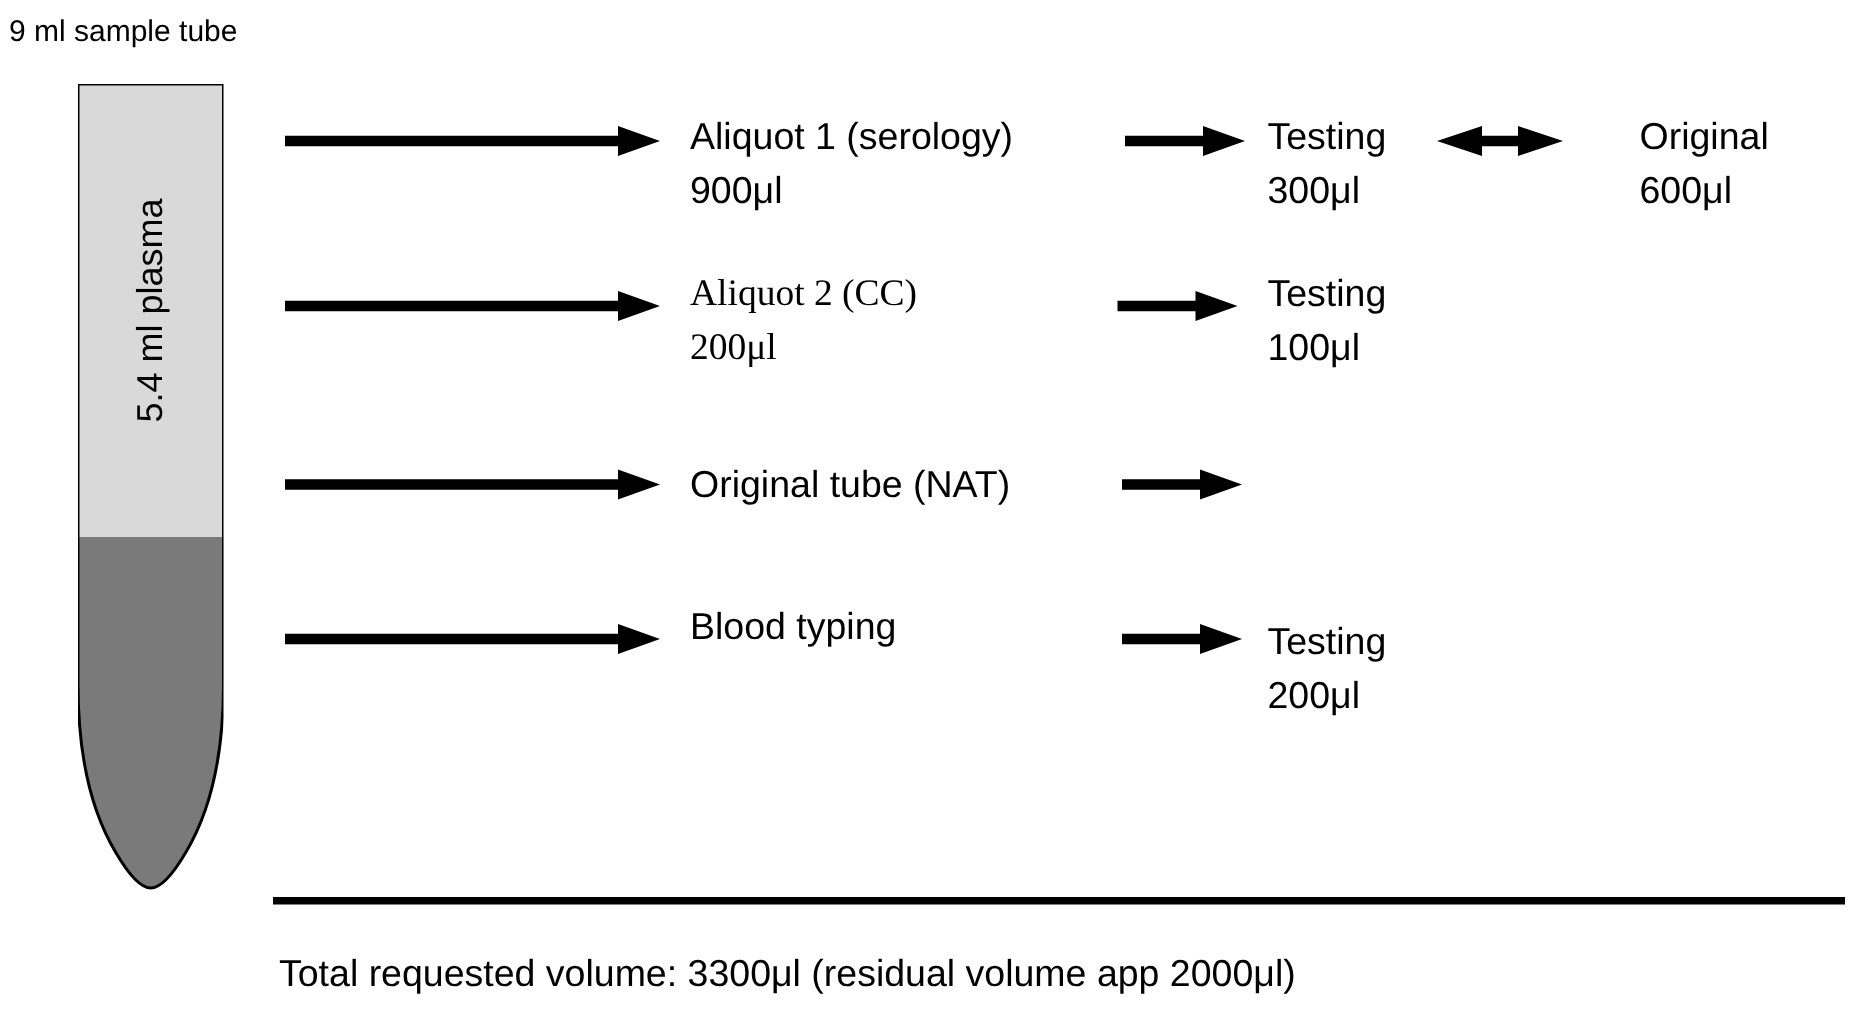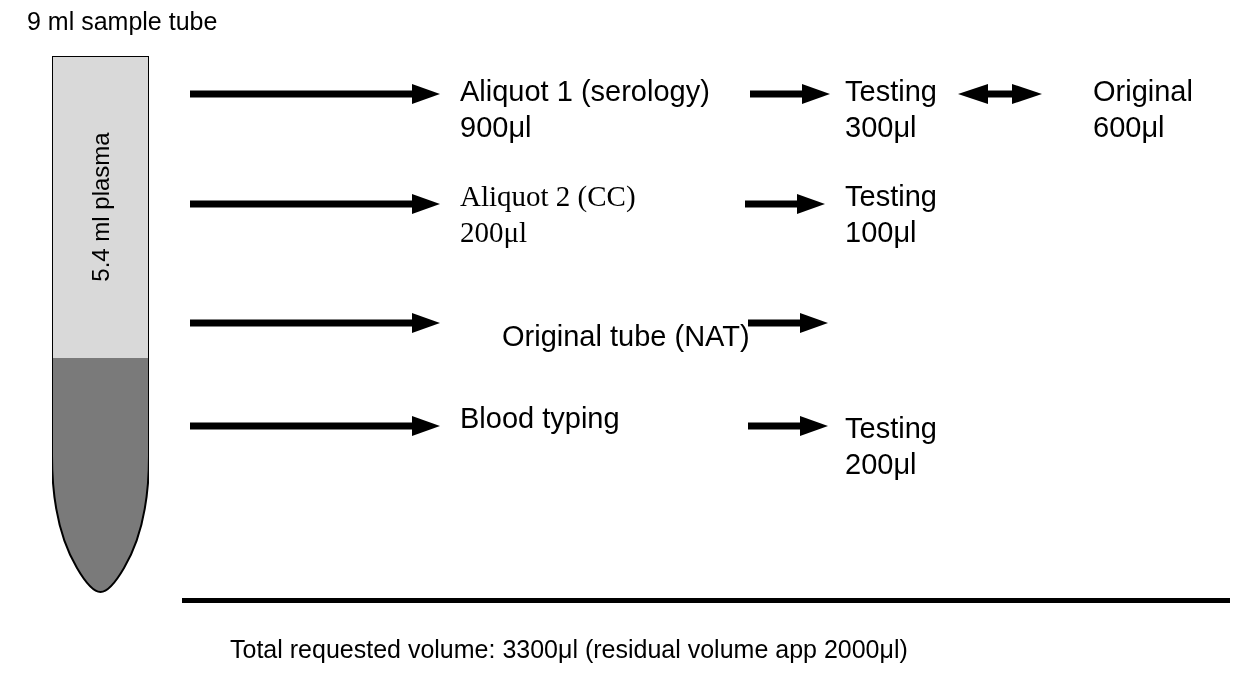--- a/index.html
+++ b/index.html
@@ -18,24 +18,23 @@
     height: 681px;
     background: #ffffff;
     overflow: hidden;
   }
 
   
   .title {
     position: absolute;
     left: 6px;
     top: 7px;
-    font-size: 25px;
+    font-size: 20px;
     line-height: 29px;
     white-space: nowrap;
-    margin-left: 21px;
   }
 
   
   .tube {
     position: absolute;
     left: 52px;
     top: 56px;
     width: 97px;
     height: 543px;
   }
@@ -61,21 +60,21 @@
 
   
   .arrow {
     position: absolute;
   }
   .arrow svg { display: block; overflow: visible; }
 
   
   .flow-text {
     position: absolute;
-    font-size: 29px;
+    font-size: 25px;
     line-height: 36px;
     white-space: pre-line;
   }
 
   
   .rule {
     position: absolute;
     left: 182px;
     top: 598px;
     width: 1048px;
@@ -84,21 +83,20 @@
   }
 
   
   .footer {
     position: absolute;
     left: 186px;
     top: 634px;
     font-size: 25px;
     line-height: 30px;
     white-space: nowrap;
-    margin-left: 44px;
   }
 </style>
 </head>
 <body>
 
 <div id="canvas">
 
   <div class="title">9 ml sample tube</div>
 
   <div class="tube">
@@ -165,21 +163,21 @@
   </div>
   <div class="flow-text" style="left:845px; top:178px;">Testing
 100μl</div>
 
   <div class="arrow" style="left:190px; top:313px;">
     <svg width="250" height="20" viewBox="0 0 250 20">
       <line x1="0" y1="10" x2="226" y2="10" stroke="#000" stroke-width="7"></line>
       <polygon points="250,10 222,0 222,20" fill="#000"></polygon>
     </svg>
   </div>
-  <div class="flow-text" style="left:460px; top:318px;margin-left:42px;">Original tube (NAT)</div>
+  <div class="flow-text" style="left:460px; top:305px;">Original tube (NAT)</div>
 
   <div class="arrow" style="left:748px; top:313px;">
     <svg width="80" height="20" viewBox="0 0 80 20">
       <line x1="0" y1="10" x2="56" y2="10" stroke="#000" stroke-width="7"></line>
       <polygon points="80,10 52,0 52,20" fill="#000"></polygon>
     </svg>
   </div>
 
   <div class="arrow" style="left:190px; top:416px;">
     <svg width="250" height="20" viewBox="0 0 250 20">

